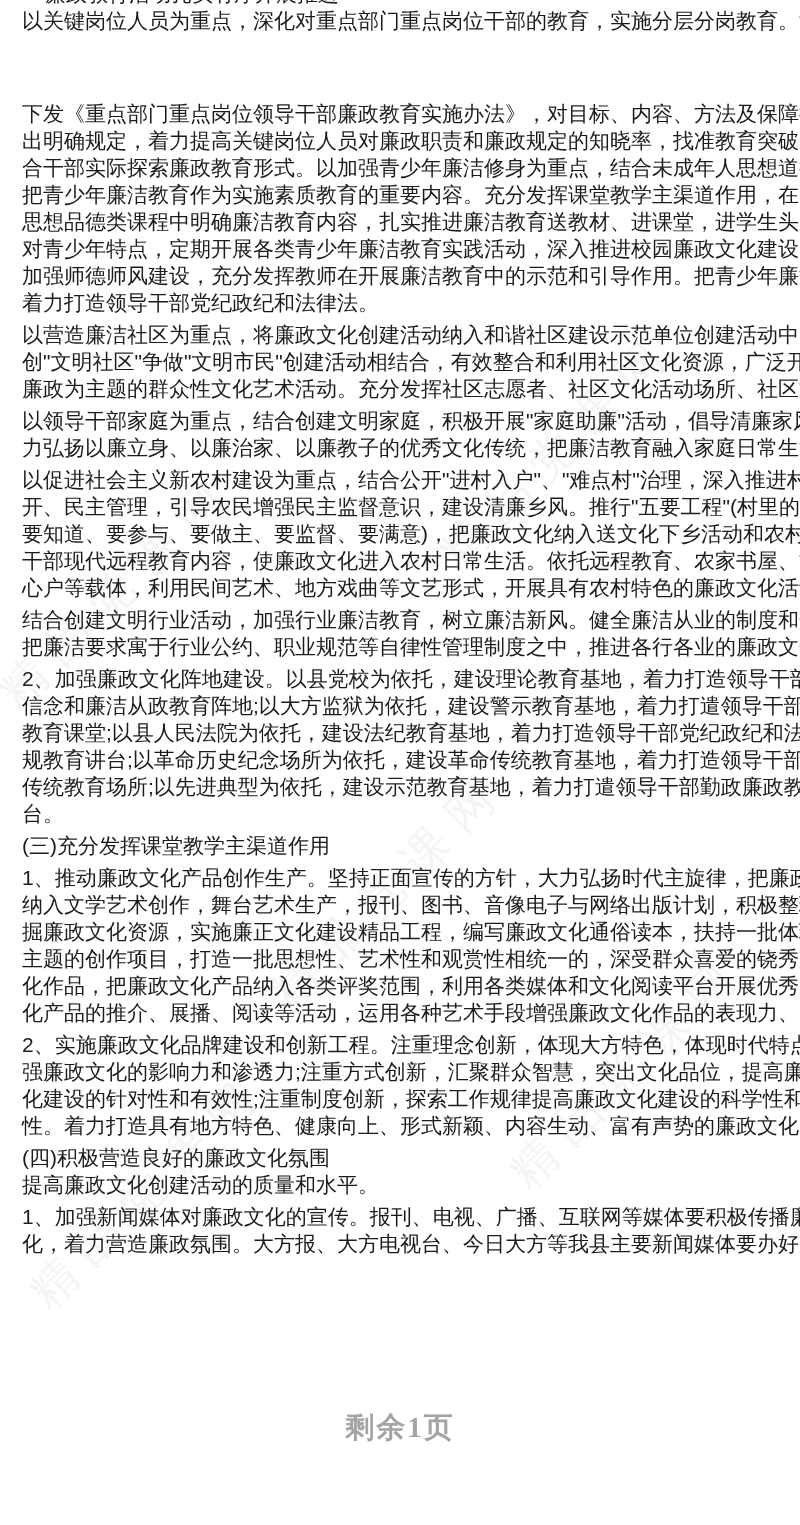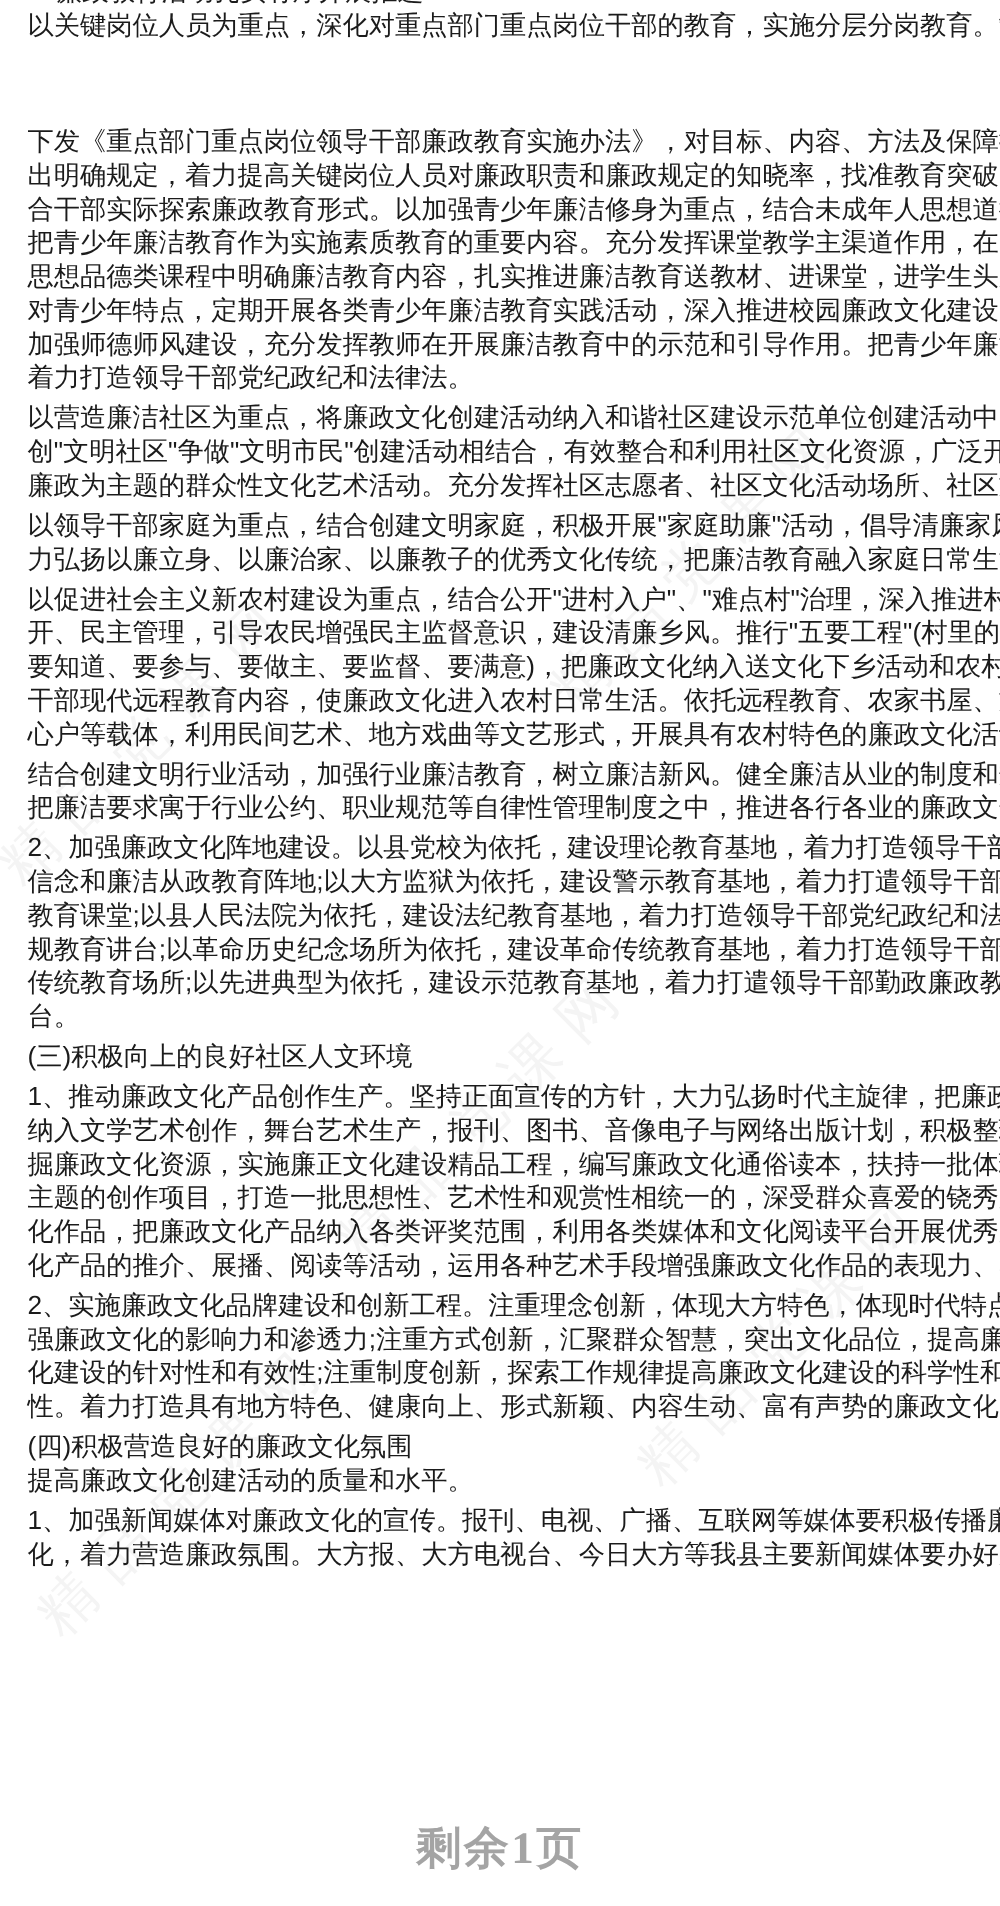--- a/index.html
+++ b/index.html
@@ -56,25 +56,24 @@
     width: 800px;
     display: flex;
     justify-content: center;
     align-items: baseline;
     gap: 42px;
     z-index: 1;
   }
   .footer span {
     font-family: "Liberation Serif", serif;
     font-weight: bold;
-    font-size: 36px;
+    font-size: 29px;
     color: #a4a4a4;
     letter-spacing: 2px;
     white-space: nowrap;
-    margin-top: 46px;
   }
 </style>
 </head>
 <body>
 
 <div class="page">
 
   <div class="watermark" style="left:30px;  top:660px;">精品党课网</div>
   <div class="watermark" style="left:300px; top:960px;">精品党课网</div>
   <div class="watermark" style="left:60px;  top:1260px;">精品党课网</div>
@@ -109,21 +108,21 @@
       <div class="line">干部现代远程教育内容，使廉政文化进入农村日常生活。依托远程教育、农家书屋、文化中</div>
       <div class="line end">心户等载体，利用民间艺术、地方戏曲等文艺形式，开展具有农村特色的廉政文化活动。</div>
       <div class="line para">结合创建文明行业活动，加强行业廉洁教育，树立廉洁新风。健全廉洁从业的制度和规范，</div>
       <div class="line end">把廉洁要求寓于行业公约、职业规范等自律性管理制度之中，推进各行各业的廉政文化建设。</div>
       <div class="line para">2、加强廉政文化阵地建设。以县党校为依托，建设理论教育基地，着力打造领导干部理想</div>
       <div class="line">信念和廉洁从政教育阵地;以大方监狱为依托，建设警示教育基地，着力打遣领导干部警示</div>
       <div class="line">教育课堂;以县人民法院为依托，建设法纪教育基地，着力打造领导干部党纪政纪和法律法</div>
       <div class="line">规教育讲台;以革命历史纪念场所为依托，建设革命传统教育基地，着力打造领导干部革命</div>
       <div class="line">传统教育场所;以先进典型为依托，建设示范教育基地，着力打遣领导干部勤政廉政教育平</div>
       <div class="line end">台。</div>
-      <div class="line end para">(三)积极向上的良好社区人文环境</div>
+      <div class="line end para">(三)充分发挥课堂教学主渠道作用</div>
       <div class="line para">1、推动廉政文化产品创作生产。坚持正面宣传的方针，大力弘扬时代主旋律，把廉政题材</div>
       <div class="line">纳入文学艺术创作，舞台艺术生产，报刊、图书、音像电子与网络出版计划，积极整理、挖</div>
       <div class="line">掘廉政文化资源，实施廉正文化建设精品工程，编写廉政文化通俗读本，扶持一批体现廉政</div>
       <div class="line">主题的创作项目，打造一批思想性、艺术性和观赏性相统一的，深受群众喜爱的铙秀廉政文</div>
       <div class="line">化作品，把廉政文化产品纳入各类评奖范围，利用各类媒体和文化阅读平台开展优秀廉政文</div>
       <div class="line">化产品的推介、展播、阅读等活动，运用各种艺术手段增强廉政文化作品的表现力、感染力，</div>
       <div class="line para">2、实施廉政文化品牌建设和创新工程。注重理念创新，体现大方特色，体现时代特点，增</div>
       <div class="line">强廉政文化的影响力和渗透力;注重方式创新，汇聚群众智慧，突出文化品位，提高廉政文</div>
       <div class="line">化建设的针对性和有效性;注重制度创新，探索工作规律提高廉政文化建设的科学性和规范</div>
       <div class="line">性。着力打造具有地方特色、健康向上、形式新颖、内容生动、富有声势的廉政文化品牌，</div>

